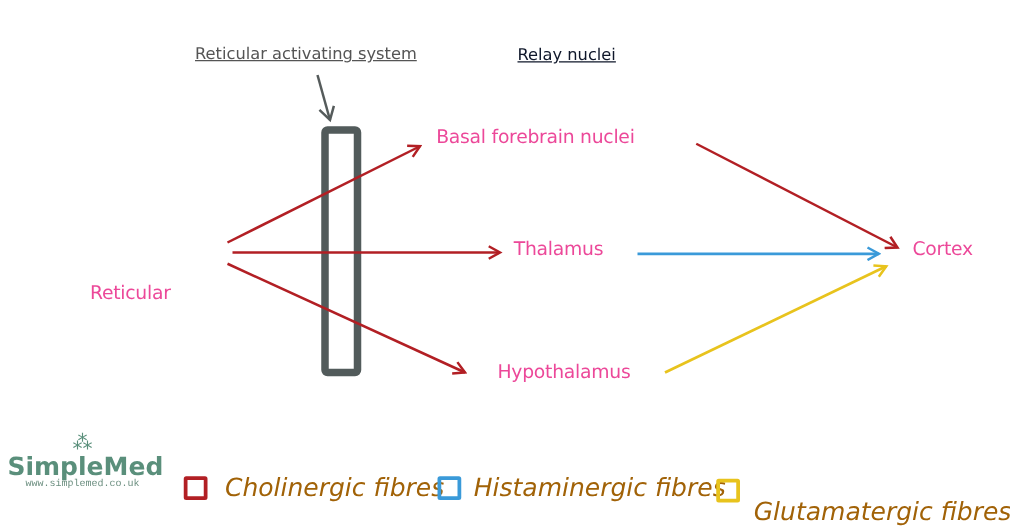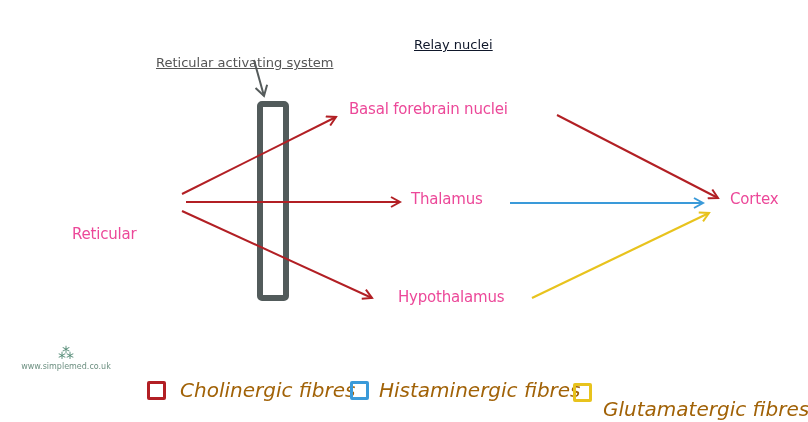--- a/index.html
+++ b/index.html
@@ -6,21 +6,21 @@
   body { width: 808px; height: 422px; position: relative; overflow: hidden;
          font-family: "DejaVu Sans", "Liberation Sans", sans-serif; color: #111; }
   .abs { position: absolute; white-space: nowrap; }
   .label-small { font-size: 13px; color: #555; text-decoration: underline; }
   .label-relay { font-size: 13px; color: #0f172a; text-decoration: underline; }
   .node { font-size: 15px; color: #ec4899; letter-spacing: -0.2px; }
   svg#diagram { position: absolute; left: 0; top: 0; }
   .logo-icon { color: #5a8f7b; font-size: 16px; text-align: center; }
   .logo-name { font-size: 20px; font-weight: bold; color: #5a8f7b; }
   .logo-sub { font-size: 11px; font-weight: bold; color: #5a8f7b; }
-  .logo-url { font-size: 8px; color: #6c8f80; }
+  .logo-url { font-size: 8px; color: #6c8f80; font-family: Liberation Mono, monospace; }
   .legend-box { position: absolute; width: 19px; height: 19px; box-sizing: border-box; border: 3px solid; border-radius: 2px; }
   .legend-text { font-size: 20px; color: #a16207; font-style: italic; }
 </style>
 </head>
 <body>
 
 <svg id="diagram" width="808" height="422">
   <defs>
     <marker id="ah-red" markerWidth="12" markerHeight="12" refX="10" refY="6" orient="auto" markerUnits="userSpaceOnUse">
       <path d="M1,1 L10,6 L1,11" fill="none" stroke="#b21f24" stroke-width="2"></path>
@@ -42,33 +42,34 @@
 
   <line x1="182" y1="194" x2="336" y2="117" stroke="#b21f24" stroke-width="2" marker-end="url(#ah-red)"></line>
   <line x1="186" y1="202" x2="400" y2="202" stroke="#b21f24" stroke-width="2" marker-end="url(#ah-red)"></line>
   <line x1="182" y1="211" x2="372" y2="298" stroke="#b21f24" stroke-width="2" marker-end="url(#ah-red)"></line>
 
   <line x1="557" y1="115" x2="718" y2="198" stroke="#b21f24" stroke-width="2" marker-end="url(#ah-red)"></line>
   <line x1="510" y1="203" x2="703" y2="203" stroke="#3a9ad9" stroke-width="2.2" marker-end="url(#ah-blue)"></line>
   <line x1="532" y1="298" x2="709" y2="213" stroke="#e8c31d" stroke-width="2.2" marker-end="url(#ah-yellow)"></line>
 </svg>
 
-<div class="abs label-small" style="left:156px; top:55px;">Reticular activating system</div>
+<div class="abs label-small" style="left:156px; top:36px;">Reticular activating system</div>
 <div class="abs label-relay" style="left:414px; top:37px;">Relay nuclei</div>
 
 <div class="abs node" style="left:72px; top:176px; line-height:26px;margin-top:45px;">
   <div>Reticular</div>
 </div>
 <div class="abs node" style="left:349px; top:100px;">Basal forebrain nuclei</div>
 <div class="abs node" style="left:411px; top:190px;">Thalamus</div>
 <div class="abs node" style="left:388px; top:288px;margin-left:10px;">Hypothalamus</div>
 <div class="abs node" style="left:730px; top:190px;text-align:right;">Cortex</div>
 
 <div class="abs" style="left:6px; top:346px; width:120px; text-align:center; line-height:1.05;">
   <div class="logo-icon">⁂</div>
+  <div class="logo-name">SimpleMed</div>
   <div class="logo-url">www.simplemed.co.uk</div>
 </div>
 
 <div>
   <div class="legend-box" style="left:147px; top:381px; border-color:#b21f24;"></div>
   <div class="abs legend-text" style="left:180px; top:378px;">Cholinergic fibres</div>
 
   <div class="legend-box" style="left:350px; top:381px; border-color:#3a9ad9;"></div>
   <div class="abs legend-text" style="left:379px; top:378px;">Histaminergic fibres</div>
 

